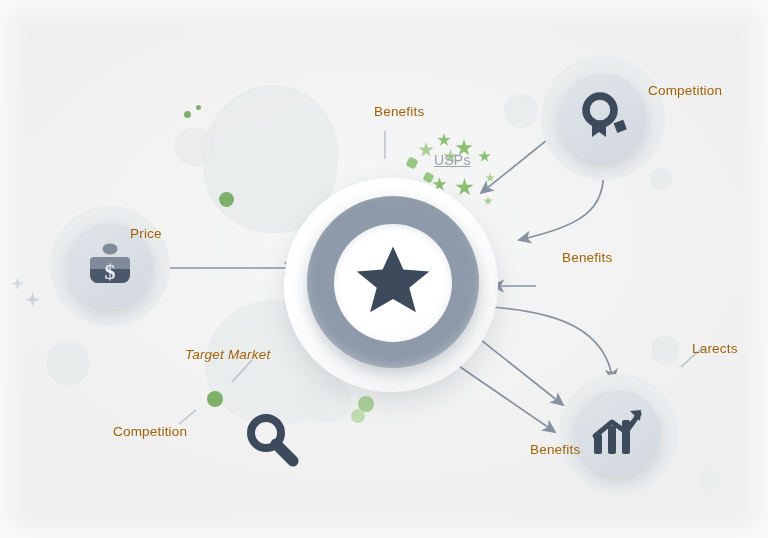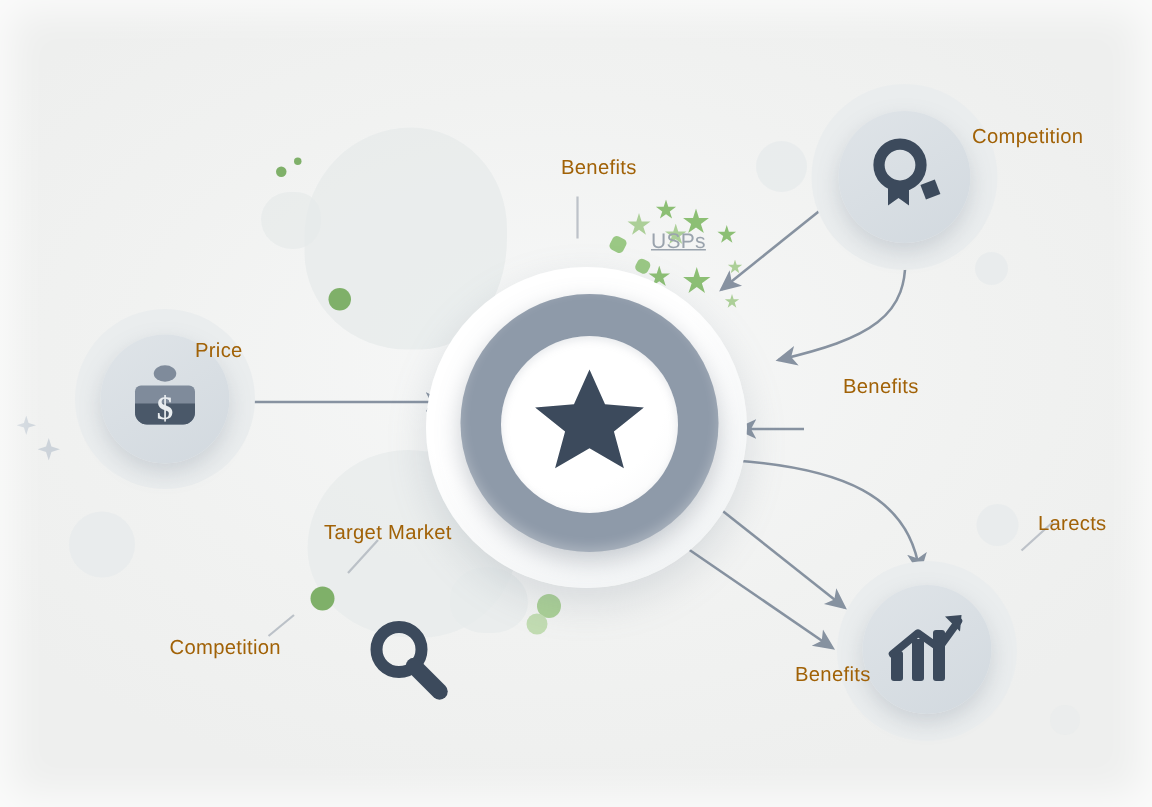--- a/index.html
+++ b/index.html
@@ -279,18 +279,18 @@
   </svg>
 
   <div class="label" style="left:374px;top:104px;">Benefits</div>
 
   <div class="label usps" style="left:434px;top:152px;text-decoration:underline;">USPs</div>
 
   <div class="label" style="left:562px;top:250px;">Benefits</div>
 
   <div class="label" style="left:692px;top:341px;">Larects</div>
 
-  <div class="label" style="left:216px;top:347px;">Target Market</div>
+  <div class="label" style="left:185px;top:347px;font-style:italic;">Target Market</div>
 
   <div class="label" style="left:113px;top:424px;">Competition</div>
 
   <div class="edge-frame"></div>
 </div>
 
 </body></html>

